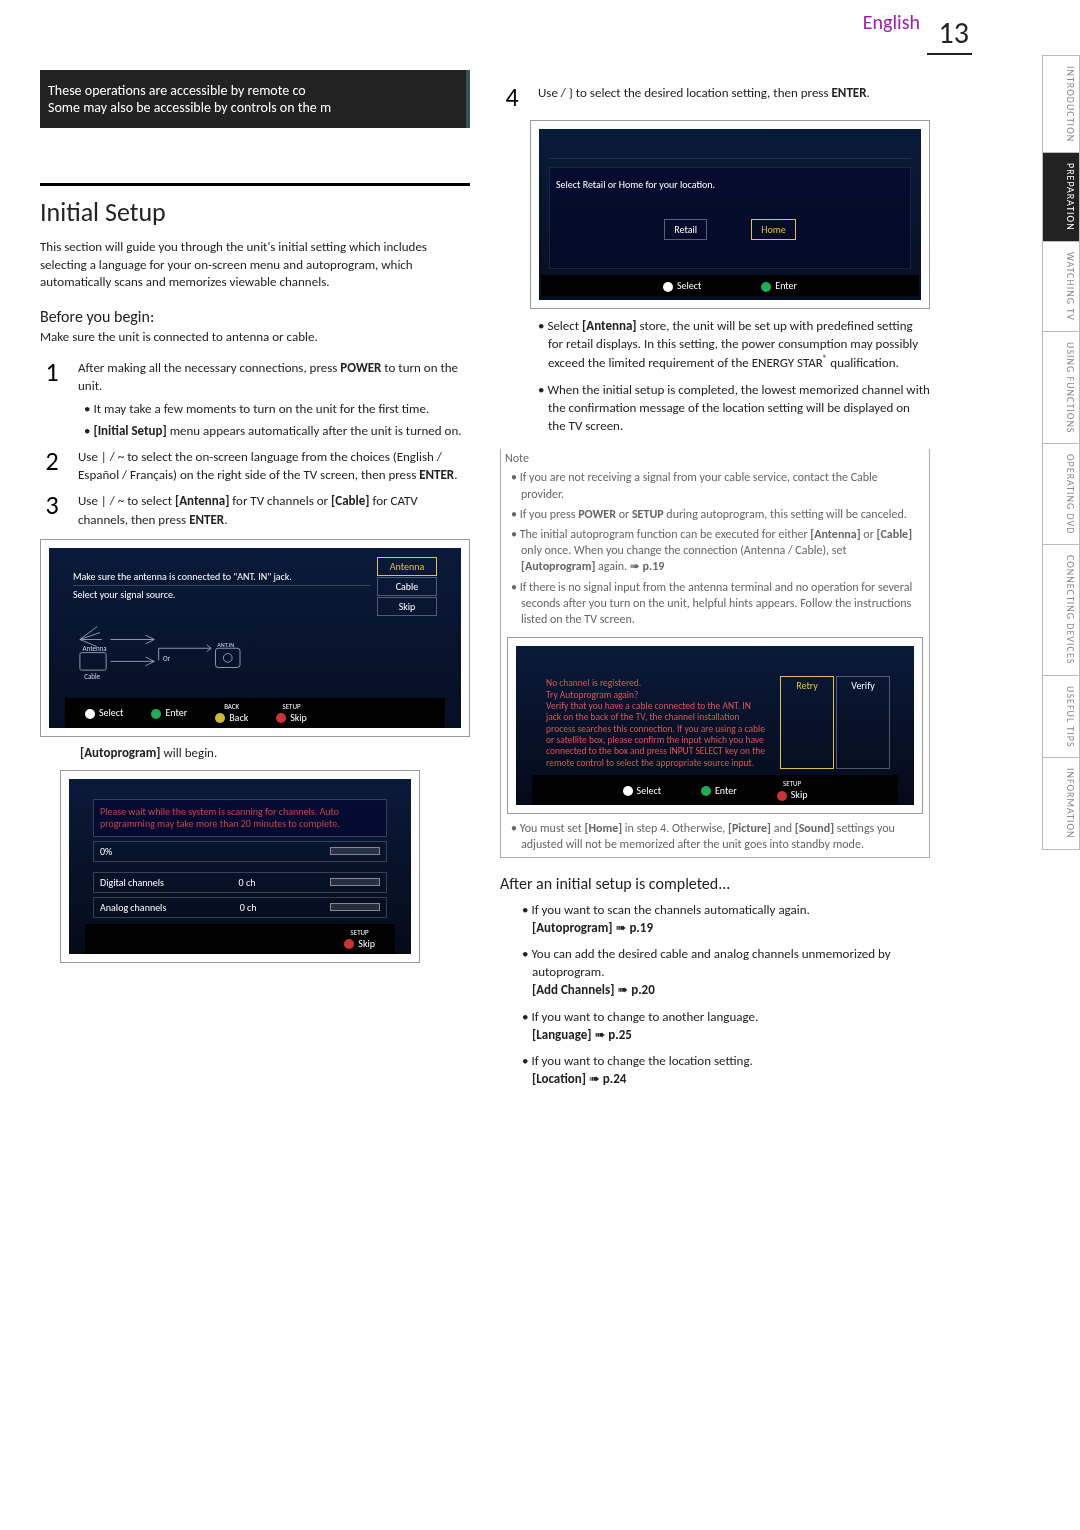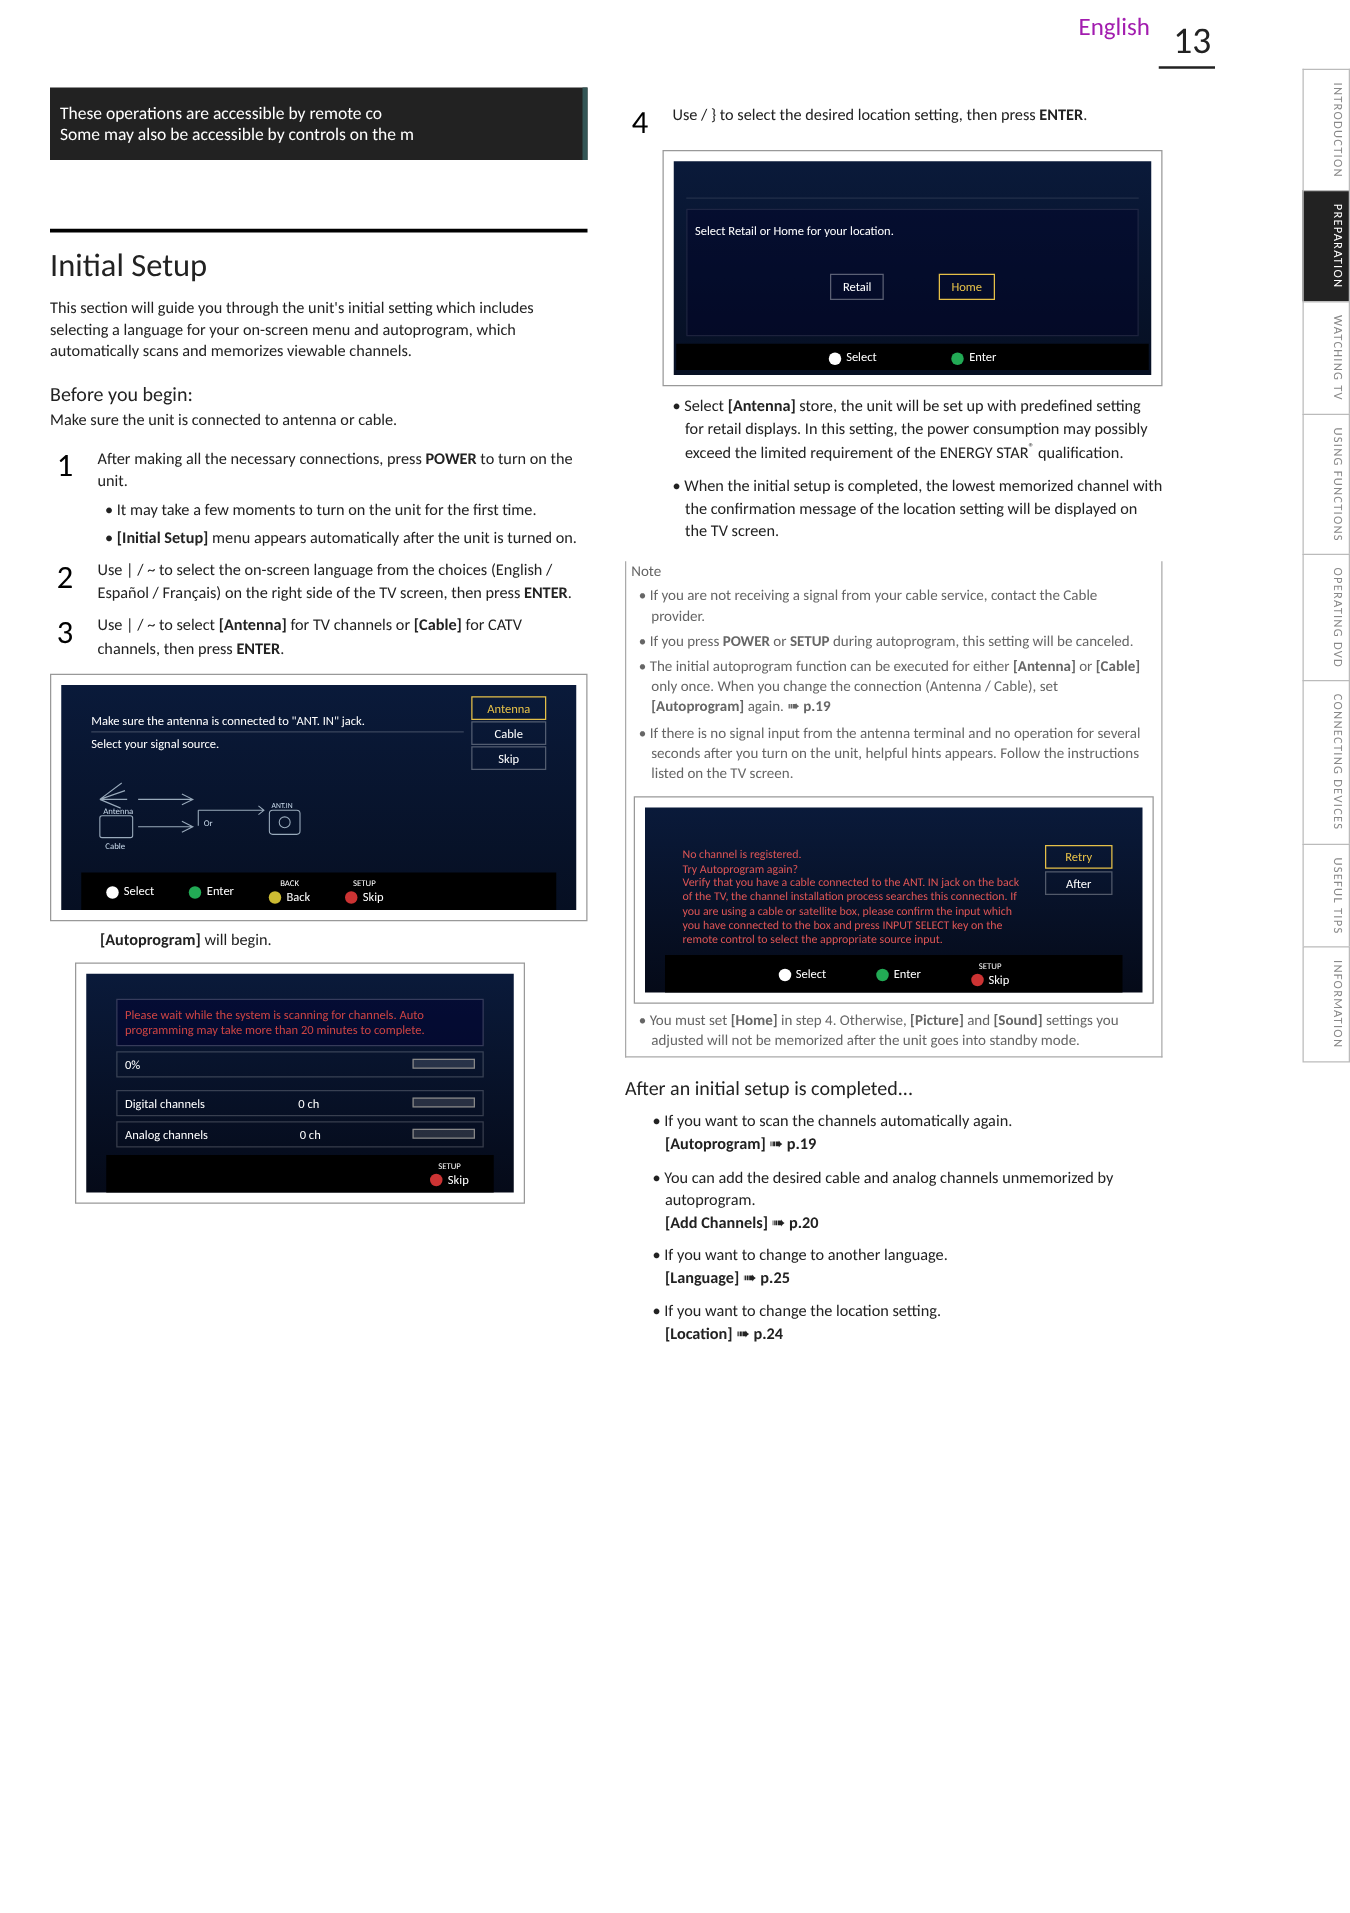--- a/index.html
+++ b/index.html
@@ -223,23 +223,23 @@
 
         <div class="screenbox" style="margin:6px;">
           <div class="screen dark">
             <div style="height:18px"></div>
             <div style="display:flex; gap:6px;">
               <div style="flex:1" class="retrybox">
                 <div class="msg" style="white-space:pre-line;">No channel is registered.
 Try Autoprogram again?
 Verify that you have a cable connected to the  ANT. IN   jack on the back of the TV, the channel installation process searches this connection. If you are using a cable or satellite box, please confirm the input which you have connected to the box and press  INPUT SELECT  key on the remote control to select the appropriate source input.</div>
               </div>
-              <div style="display:flex; flex-direction:column; gap:2px; padding-top:4px;">
+              <div style="display:flex; flex-direction:row; gap:2px; padding-top:4px;">
                 <div class="opt2 sel">Retry</div>
-                <div class="opt2">After</div>
+                <div class="opt2">Verify</div>
               </div>
             </div>
             <div class="footer-bar" style="justify-content:center; gap:40px;">
               <span><span class="dot white"></span><span>Select</span></span>
               <span><span class="dot green"></span><span>Enter</span></span>
               <span><span style="font-size:7px;display:block;text-align:center">SETUP</span><span class="dot red"></span><span>Skip</span></span>
             </div>
           </div>
         </div>
 

